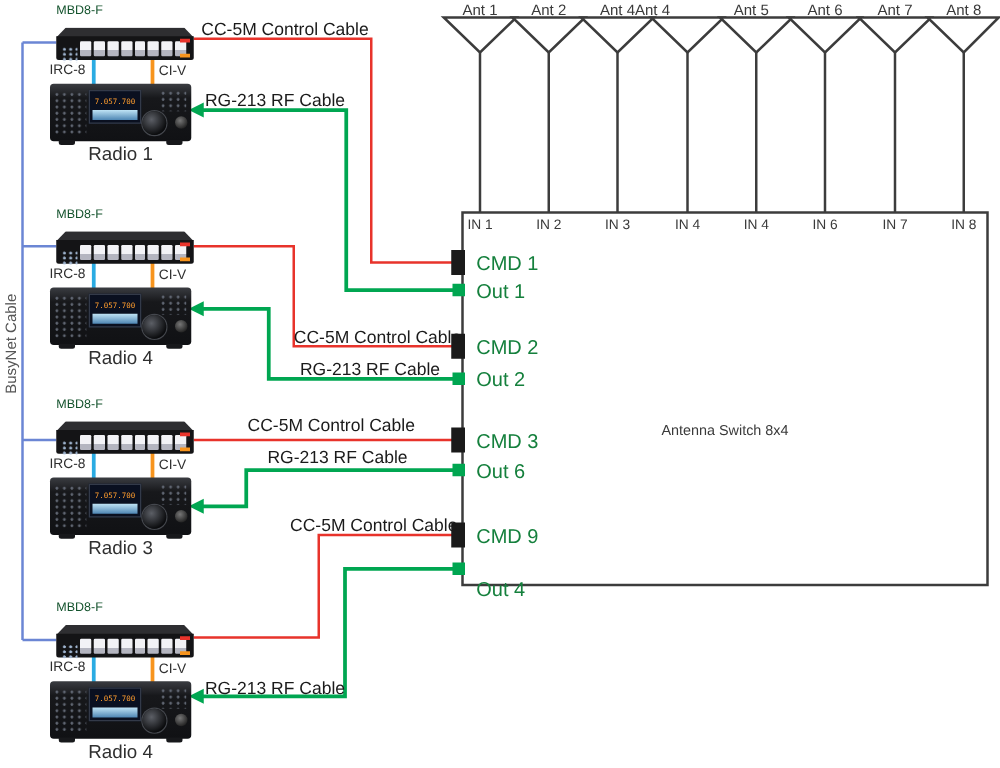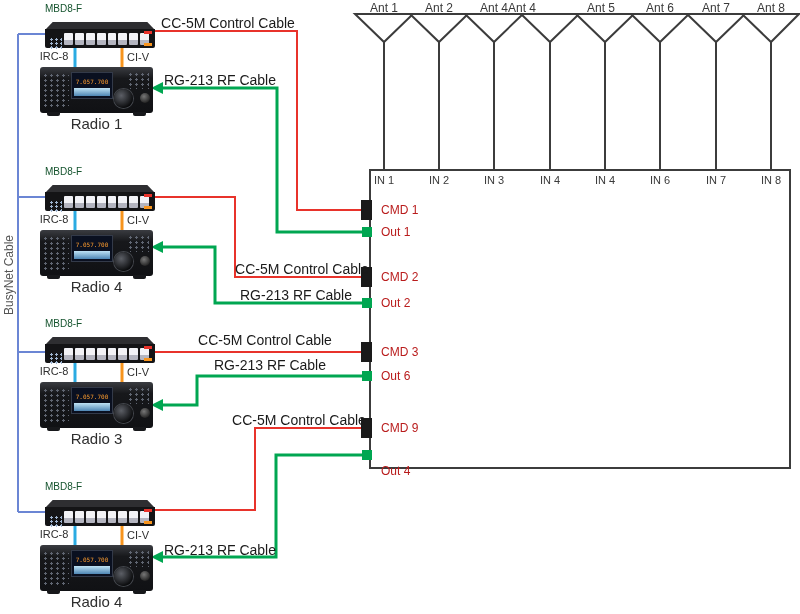--- a/index.html
+++ b/index.html
@@ -25,21 +25,21 @@
   .w-ctl{stroke:var(--c-control_cable,#e8332b);stroke-width:2;fill:none;}
   .w-rf{stroke:var(--c-rf_cable,#00a651);stroke-width:3;fill:none;}
   .w-bus{stroke:var(--c-busynet_cable,#6b86d4);stroke-width:2;fill:none;}
   .w-irc{stroke:var(--c-irc8_cable,#2aabe2);stroke-width:3;}
   .w-civ{stroke:var(--c-civ_cable,#f7941d);stroke-width:3;}
   .rf-arrow{fill:var(--c-rf_cable,#00a651);}
 
   
   .port-cmd{position:absolute;left:361px;width:11px;height:20px;background:#1a1a1a;}
   .port-out{position:absolute;left:362px;width:10px;height:10px;background:var(--c-rf_cable,#00a651);}
-  .port-label{position:absolute;left:381px;font-size:12px;color:#b91c1c;white-space:nowrap;}
+  .port-label{position:absolute;left:381px;font-size:16px;color:#15803d;white-space:nowrap;}
 
   
   .cable-label{position:absolute;width:180px;text-align:center;font-size:14px;color:#1a1a1a;white-space:nowrap;}
   .busynet-label{position:absolute;left:9px;top:275px;transform:translate(-50%,-50%) rotate(-90deg);
                  font-size:12px;color:#555;white-space:nowrap;}
 
   
   .station{position:absolute;left:0;width:320px;height:160px;}
   .mbd-name{position:absolute;left:45px;top:0;width:110px;text-align:left;font-size:10px;color:#14532d;}
   .mbd{position:absolute;left:45px;top:19px;width:110px;height:26px;}
@@ -76,20 +76,21 @@
   .r-foot{position:absolute;bottom:-3px;width:13px;height:4px;background:#17181b;border-radius:0 0 2px 2px;}
   .r-foot-l{left:7px;} .r-foot-r{right:7px;}
   .radio-name{position:absolute;left:40px;top:112px;width:113px;text-align:center;font-size:15px;color:#2f2f2f;}
 </style>
 </head>
 <body>
 
 <div class="canvas">
 
   <div class="switch-box">
+    <div class="as-sub">Antenna Switch 8x4</div>
   </div>
 
   <svg class="wires">
 
     <path class="ant-tri" d="M355 14 L413 14 L384 42 Z"></path>
       <line class="mast" x1="384" y1="42" x2="384" y2="170"></line>
     <path class="ant-tri" d="M410 14 L468 14 L439 42 Z"></path>
       <line class="mast" x1="439" y1="42" x2="439" y2="170"></line>
     <path class="ant-tri" d="M465 14 L523 14 L494 42 Z"></path>
       <line class="mast" x1="494" y1="42" x2="494" y2="170"></line>

